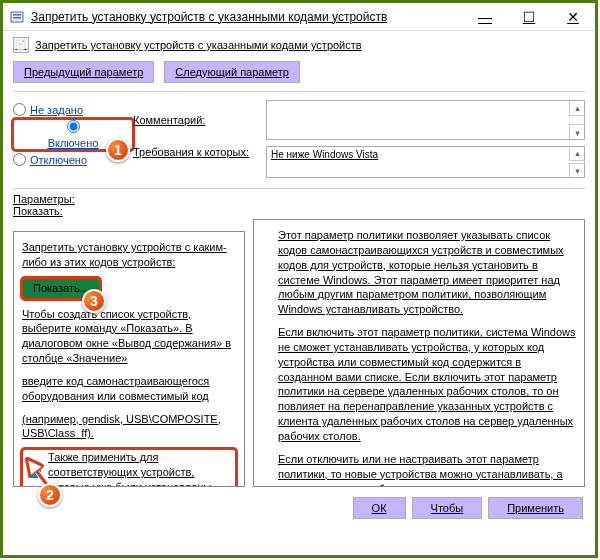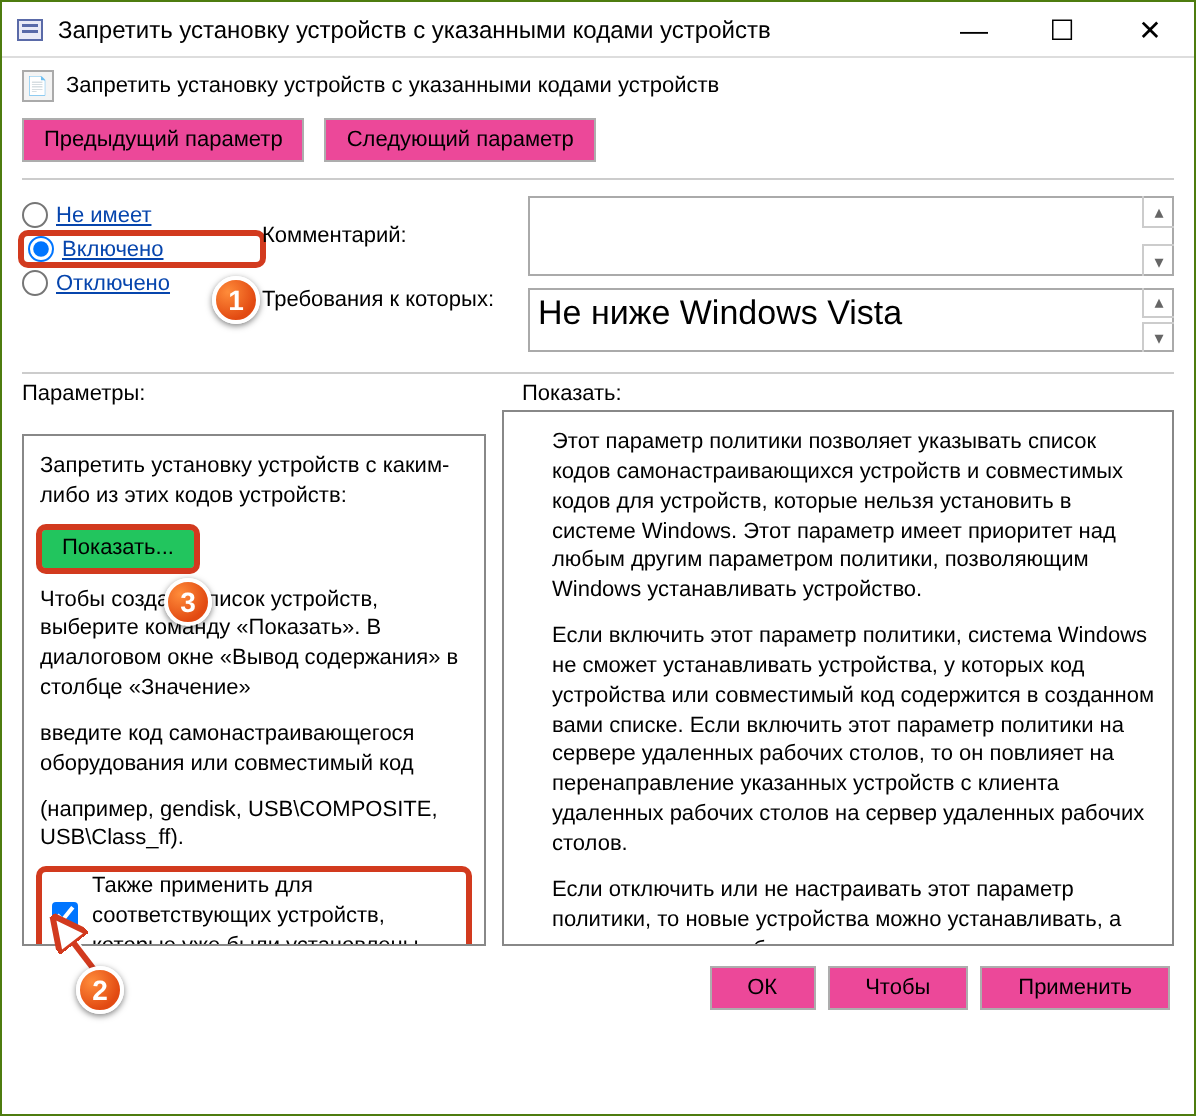--- a/index.html
+++ b/index.html
@@ -7,59 +7,59 @@
     margin: 0;
     font-family: "Segoe UI", Tahoma, sans-serif;
     font-size: 11px;
     background: #fff;
     color: #000;
     width: 600px;
     height: 560px;
     overflow: hidden;
     position: relative;
   }
-  .window { border: 1px solid #4d7c0f; width: 598px; height: 558px; display: flex; flex-direction: column; background:#fff; }
+  .window { border: 3px solid #4d7c0f; width: 598px; height: 558px; display: flex; flex-direction: column; background:#fff;text-decoration:underline; }
   .titlebar { height: 28px; display: flex; align-items: center; padding: 0 0 0 6px; border-bottom: 1px solid #ddd; }
   .title-icon { width:16px; height:16px; margin-right:6px; display:flex; align-items:center; justify-content:center; }
   .title-icon svg { }
   .title-text { flex:1; font-size:12px; }
   .winbtn { width: 44px; height: 28px; display:flex; align-items:center; justify-content:center; font-size:14px; font-weight:300; }
   .subhead { display:flex; align-items:center; padding: 6px 10px 4px; gap:6px; }
   .subhead .icon { width:16px;height:16px;border:1px solid #aaa;display:flex;align-items:center;justify-content:center;font-size:9px;color:#555;background:#f4f4f4;}
   .nav-row { padding: 4px 10px 8px; display:flex; gap:10px; }
   .btn {
     border: 1px solid #adadad;
-    background: #ec4899;
+    background: #c4b5fd;
     padding: 4px 10px;
     font-size:11px;
     cursor: pointer;
   }
   hr.sep { border:none; border-top:1px solid #ccc; margin:0 10px; }
   .settings-area { padding: 8px 10px 4px; }
   .radio-row { display:flex; align-items:flex-start; }
   .radio-col { width: 120px; }
   .radio-item { display:flex; align-items:center; gap:4px; margin: 3px 0; font-size:11px; }
   .radio-item input[type=radio] { margin:0; }
   .radio-item a { color:#0645ad; text-decoration:underline; }
   .comment-col { flex:1; }
   .field-row { display:flex; align-items:center; margin-bottom:6px; gap:8px; }
   .field-row label { width:125px; text-align:left; font-size:11px; }
   .field-row textarea, .field-row .ta {
-    flex:1; height:40px; border:1px solid #aaa; resize:none; font-size:17px; padding:2px 4px; overflow:auto;
+    flex:1; height:40px; border:1px solid #aaa; resize:none; font-size:10px; padding:2px 4px; overflow:auto;
   }
-  .labels-row { display:flex; margin:4px 10px 0; }
+  .labels-row { display:flex; margin:4px 10px 0;flex-direction:column; }
   .labels-row > div { font-size:11px; }
   .lbl-left { width: 250px; }
   .lbl-right { flex:1; }
   .panes { display:flex; margin:2px 10px 0; gap:8px; height:268px; }
   .pane { border:1px solid #888; background:#fff; overflow:hidden; position:relative; }
   .pane-left { width: 232px; padding:8px 8px; font-size:11px; line-height:1.35;margin-top:12px; }
   .pane-right { flex:1; padding:8px 8px; font-size:11px; line-height:1.35; overflow-y:auto; }
   .pane-right p { margin:0 0 8px 16px; }
-  .small-btn { border:1px solid #adadad; background:#22c55e; padding:2px 10px; font-size:11px; cursor:pointer; display:inline-block; }
+  .small-btn { border:1px solid #adadad; background:#15803d; padding:2px 10px; font-size:11px; cursor:pointer; display:inline-block; }
   .pl-row { margin-bottom:8px; }
   .chk-row { display:flex; align-items:center; gap:4px; margin-top:4px;}
   .chk-row input { margin-top:1px; }
   .footer { display:flex; justify-content:flex-end; gap:6px; padding:10px 12px;  }
   .footer .btn { padding:4px 18px; }
 
   
   .hl-red { outline:3px solid #d23a1e; outline-offset:-1px; border-radius:3px; }
   .callout {
     position:absolute; width:24px;height:24px;border-radius:50%;
@@ -103,23 +103,23 @@
     <button class="btn">Предыдущий параметр</button>
     <button class="btn">Следующий параметр</button>
   </div>
   <hr class="sep">
 
   <div class="settings-area">
     <div class="radio-row">
       <div class="radio-col">
         <div class="radio-item">
           <input type="radio" name="st" style="">
-          <a href="#">Не имеет</a>
+          <a href="#">Не задано</a>
         </div>
-        <div class="radio-item hl-red" style="padding:1px 3px;">
+        <div class="radio-item hl-red" style="padding:1px 3px;flex-direction:column;">
           <input type="radio" name="st" checked="" style="">
           <a href="#">Включено</a>
         </div>
         <div class="radio-item">
           <input type="radio" name="st" style="">
           <a href="#">Отключено</a>
         </div>
       </div>
 
       <div class="comment-col">

